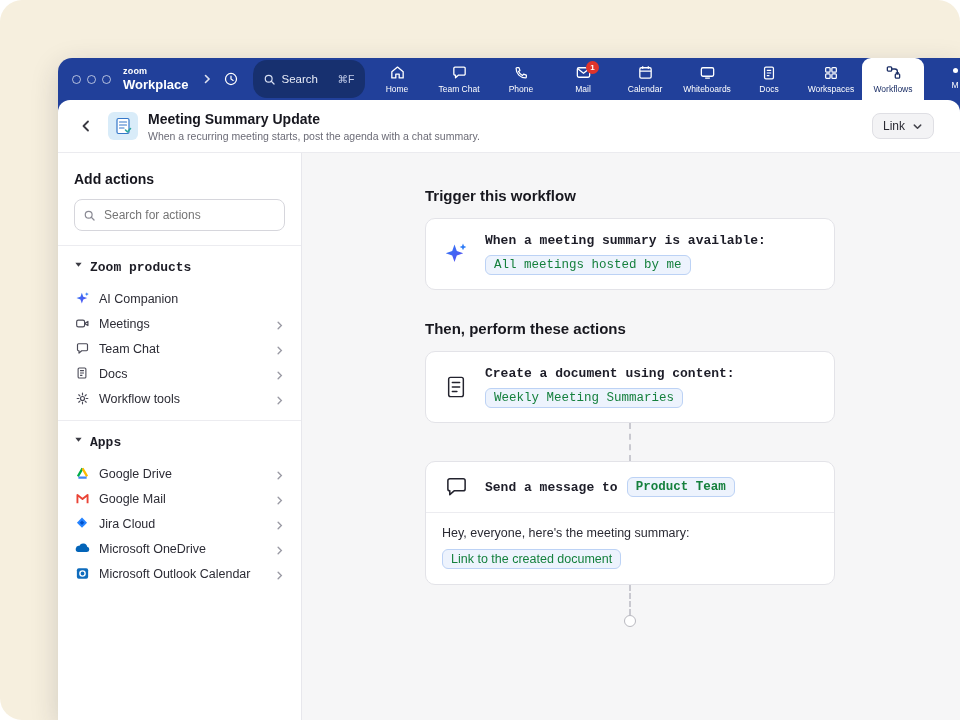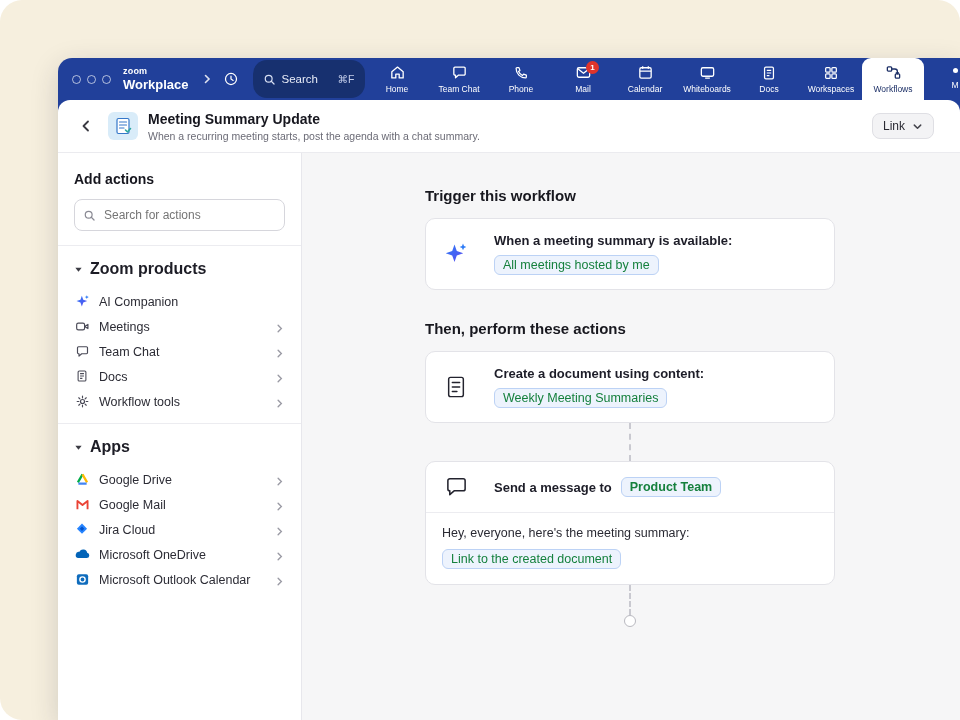--- a/index.html
+++ b/index.html
@@ -39,33 +39,33 @@
   .draft-btn{display:flex;align-items:center;gap:7px;font-size:12px;color:#2a2a33;background:#f3f3f5;border:1px solid #dfdfe4;border-radius:8px;padding:5px 10px;cursor:pointer;}
 
   .bodyrow{flex:1;display:flex;min-height:0;}
 
   
   .sidebar{width:244px;flex:none;border-right:1px solid #e7e7ec;padding:16px 16px 0;box-sizing:border-box;background:#fff;}
   .sb-title{font-size:14px;font-weight:bold;color:#17171f;margin:2px 0 12px;}
   .sb-search{height:30px;border:1px solid #d6d6dc;border-radius:8px;display:flex;align-items:center;gap:6px;padding:0 8px;background:#fff;}
   .sb-search input{border:none;outline:none;font-size:12px;flex:1;min-width:0;background:transparent;color:#333;font-family:"Liberation Sans",sans-serif;}
   .sb-divider{height:1px;background:#ececf0;margin:14px -16px 0;}
-  .sb-sec{display:flex;align-items:center;gap:7px;font-size:16px;font-weight:bold;color:#1d1d26;margin:14px 0 6px;cursor:pointer;}
+  .sb-sec{display:flex;gap:7px;font-size:13px;font-weight:bold;color:#1d1d26;margin:14px 0 6px;cursor:pointer;font-family:Liberation Mono, monospace;}
   .sb-row{height:25px;display:flex;align-items:flex-end;gap:9px;font-size:12.5px;color:#2c2c35;cursor:pointer;}
   .sb-ic{width:16px;height:16px;display:flex;align-items:center;justify-content:center;flex:none;}
   .sb-chev{margin-left:auto;display:flex;align-items:center;color:#9a9aa4;}
 
   
   .canvas{flex:1;background:#f6f6f7;overflow:auto;padding:34px 20px 40px 123px;box-sizing:border-box;}
   .flow{width:410px;display:flex;flex-direction:column;}
   .c-head{font-size:15px;font-weight:bold;color:#18181f;}
   .h1{margin-bottom:14px;}
   .h2{margin-top:30px;margin-bottom:14px;}
   .card{background:#fff;border:1px solid #e3e3e8;border-radius:10px;box-sizing:border-box;}
-  .card-inner{display:flex;align-items:center;gap:24px;padding:14px 16px;}
+  .card-inner{display:flex;align-items:center;gap:15px;padding:14px 16px;font-family:Liberation Mono, monospace;}
   .c-ic{width:28px;display:flex;align-items:center;justify-content:center;flex:none;}
   .c-line1{font-size:13px;font-weight:bold;color:#1d1d28;}
   .c-col .c-line1{margin-bottom:7px;}
   .tag{display:inline-block;background:#edf3fd;color:#15803d;border:1px solid #bcd2f5;border-radius:6px;padding:2px 8px;font-size:12.5px;cursor:pointer;}
   .inline-row{display:flex;align-items:center;gap:9px;font-size:13px;font-weight:bold;color:#1d1d28;}
   .card3-div{height:1px;background:#ececf0;}
   .card3-body{padding:13px 16px 15px;}
   .card3-body .b-text{font-size:12.5px;color:#2a2a33;margin-bottom:9px;font-weight:normal;}
   .connector{width:0;border-left:2px dashed #c9c9d0;margin:0 auto;}
   .conn1{height:38px;}

